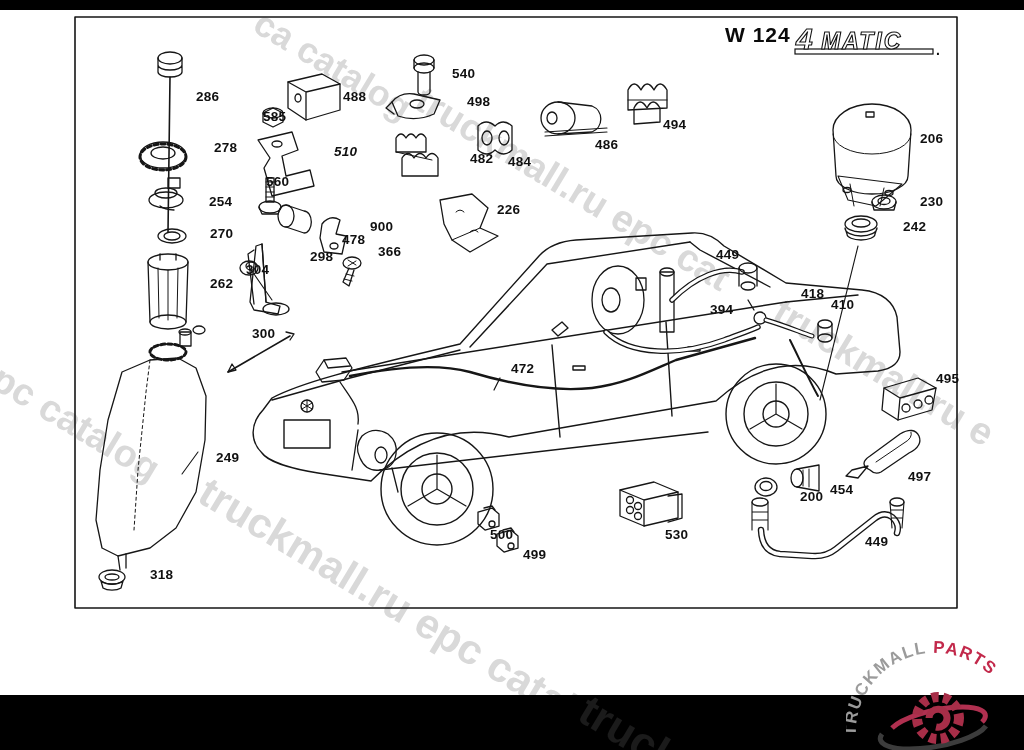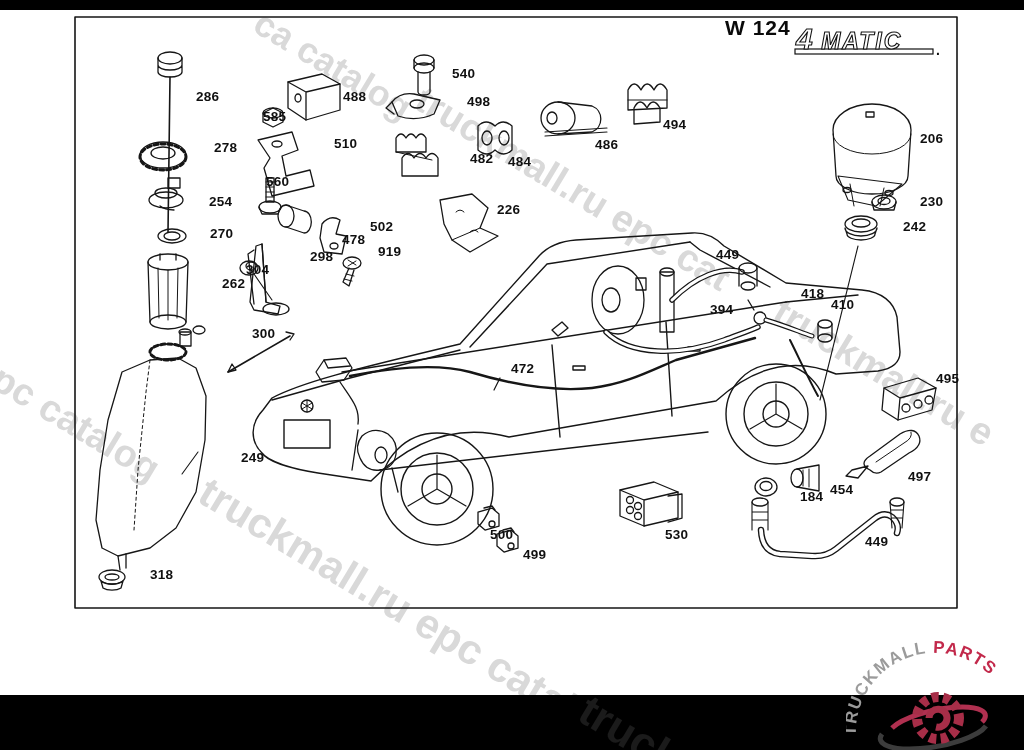--- a/index.html
+++ b/index.html
@@ -6,21 +6,21 @@
   body{width:1024px;height:750px;background:#000;position:relative;overflow:hidden;
        font-family:"Liberation Sans",sans-serif;}
   .page{position:absolute;left:0;top:10px;width:1024px;height:685px;background:#ffffff;}
   .wm-layer{position:absolute;left:0;top:0;width:1024px;height:750px;pointer-events:none;}
   .wm{position:absolute;font-weight:bold;white-space:nowrap;transform-origin:0 0;
       font-family:"Liberation Sans",sans-serif;}
   svg.art{position:absolute;left:0;top:0;}
   .labels{position:absolute;left:0;top:0;width:1024px;height:750px;}
   .plabel{position:absolute;font:bold 13.5px "Liberation Sans",sans-serif;color:#101010;
           letter-spacing:.3px;padding-left:20px;}
-  .model{position:absolute;left:725px;top:16px;font:bold 21px "Liberation Sans",sans-serif;
+  .model{position:absolute;left:725px;top:23px;font:bold 21px "Liberation Sans",sans-serif;
          color:#0a0a0a;letter-spacing:1px;}
   .logo4m{position:absolute;left:793px;top:24px;}
   .botband{position:absolute;left:0;top:695px;width:1024px;height:55px;background:#000;}
   .brandlogo{position:absolute;left:846px;top:636px;z-index:6;}
 </style>
 </head>
 <body>
 
 <div class="page"></div>
 
@@ -308,50 +308,50 @@
     </g>
   </g>
 </svg>
 
 <div class="labels">
     <div class="plabel" style="left: 176px; top: 89px;">286</div>
     <div class="plabel" style="left: 323px; top: 89px;">488</div>
     <div class="plabel" style="left: 432px; top: 66px;">540</div>
     <div class="plabel" style="left: 447px; top: 94px; text-align: center;">498</div>
     <div class="plabel" style="left: 243px; top: 109px;">585</div>
-    <div class="plabel" style="left: 314px; top: 136px;">510</div>
+    <div class="plabel" style="left: 314px; top: 144px; font-style: italic;">510</div>
     <div class="plabel" style="left: 450px; top: 151px;">482</div>
     <div class="plabel" style="left: 488px; top: 154px;">484</div>
     <div class="plabel" style="left: 575px; top: 137px;">486</div>
     <div class="plabel" style="left: 643px; top: 117px;">494</div>
     <div class="plabel" style="left: 900px; top: 131px;">206</div>
     <div class="plabel" style="left: 900px; top: 194px;">230</div>
     <div class="plabel" style="left: 883px; top: 219px;">242</div>
     <div class="plabel" style="left: 194px; top: 140px;">278</div>
     <div class="plabel" style="left: 189px; top: 194px;">254</div>
     <div class="plabel" style="left: 190px; top: 226px;">270</div>
     <div class="plabel" style="left: 246px; top: 174px;">560</div>
     <div class="plabel" style="left: 322px; top: 196px; margin-top: 36px;">478</div>
-    <div class="plabel" style="left: 350px; top: 219px;">502</div>
-    <div class="plabel" style="left: 358px; top: 244px;">919</div>
+    <div class="plabel" style="left: 350px; top: 219px;">900</div>
+    <div class="plabel" style="left: 358px; top: 244px;">366</div>
     <div class="plabel" style="left: 477px; top: 202px;">226</div>
     <div class="plabel" style="left: 290px; top: 249px;">298</div>
     <div class="plabel" style="left: 226px; top: 262px;">304</div>
     <div class="plabel" style="left: 232px; top: 326px; text-align: center;">300</div>
-    <div class="plabel" style="left: 190px; top: 276px; margin-left: 12px;">262</div>
-    <div class="plabel" style="left: 196px; top: 450px; margin-left: 25px;">249</div>
+    <div class="plabel" style="left: 190px; top: 276px;">262</div>
+    <div class="plabel" style="left: 196px; top: 450px;">249</div>
     <div class="plabel" style="left: 130px; top: 567px;">318</div>
     <div class="plabel" style="left: 696px; top: 247px;">449</div>
     <div class="plabel" style="left: 781px; top: 286px;">418</div>
     <div class="plabel" style="left: 811px; top: 297px;">410</div>
     <div class="plabel" style="left: 690px; top: 302px;">394</div>
     <div class="plabel" style="left: 491px; top: 361px;">472</div>
     <div class="plabel" style="left: 916px; top: 371px;">495</div>
     <div class="plabel" style="left: 888px; top: 469px;">497</div>
-    <div class="plabel" style="left: 780px; top: 489px;">184</div>
+    <div class="plabel" style="left: 780px; top: 489px;">200</div>
     <div class="plabel" style="left: 810px; top: 482px;">454</div>
     <div class="plabel" style="left: 845px; top: 534px;">449</div>
     <div class="plabel" style="left: 645px; top: 527px;">530</div>
     <div class="plabel" style="left: 470px; top: 527px;">500</div>
     <div class="plabel" style="left: 503px; top: 547px;">499</div>
   </div>
 
 <div class="model">W 124</div>
 
 <svg class="logo4m" width="152" height="36" viewBox="0 0 152 36">

